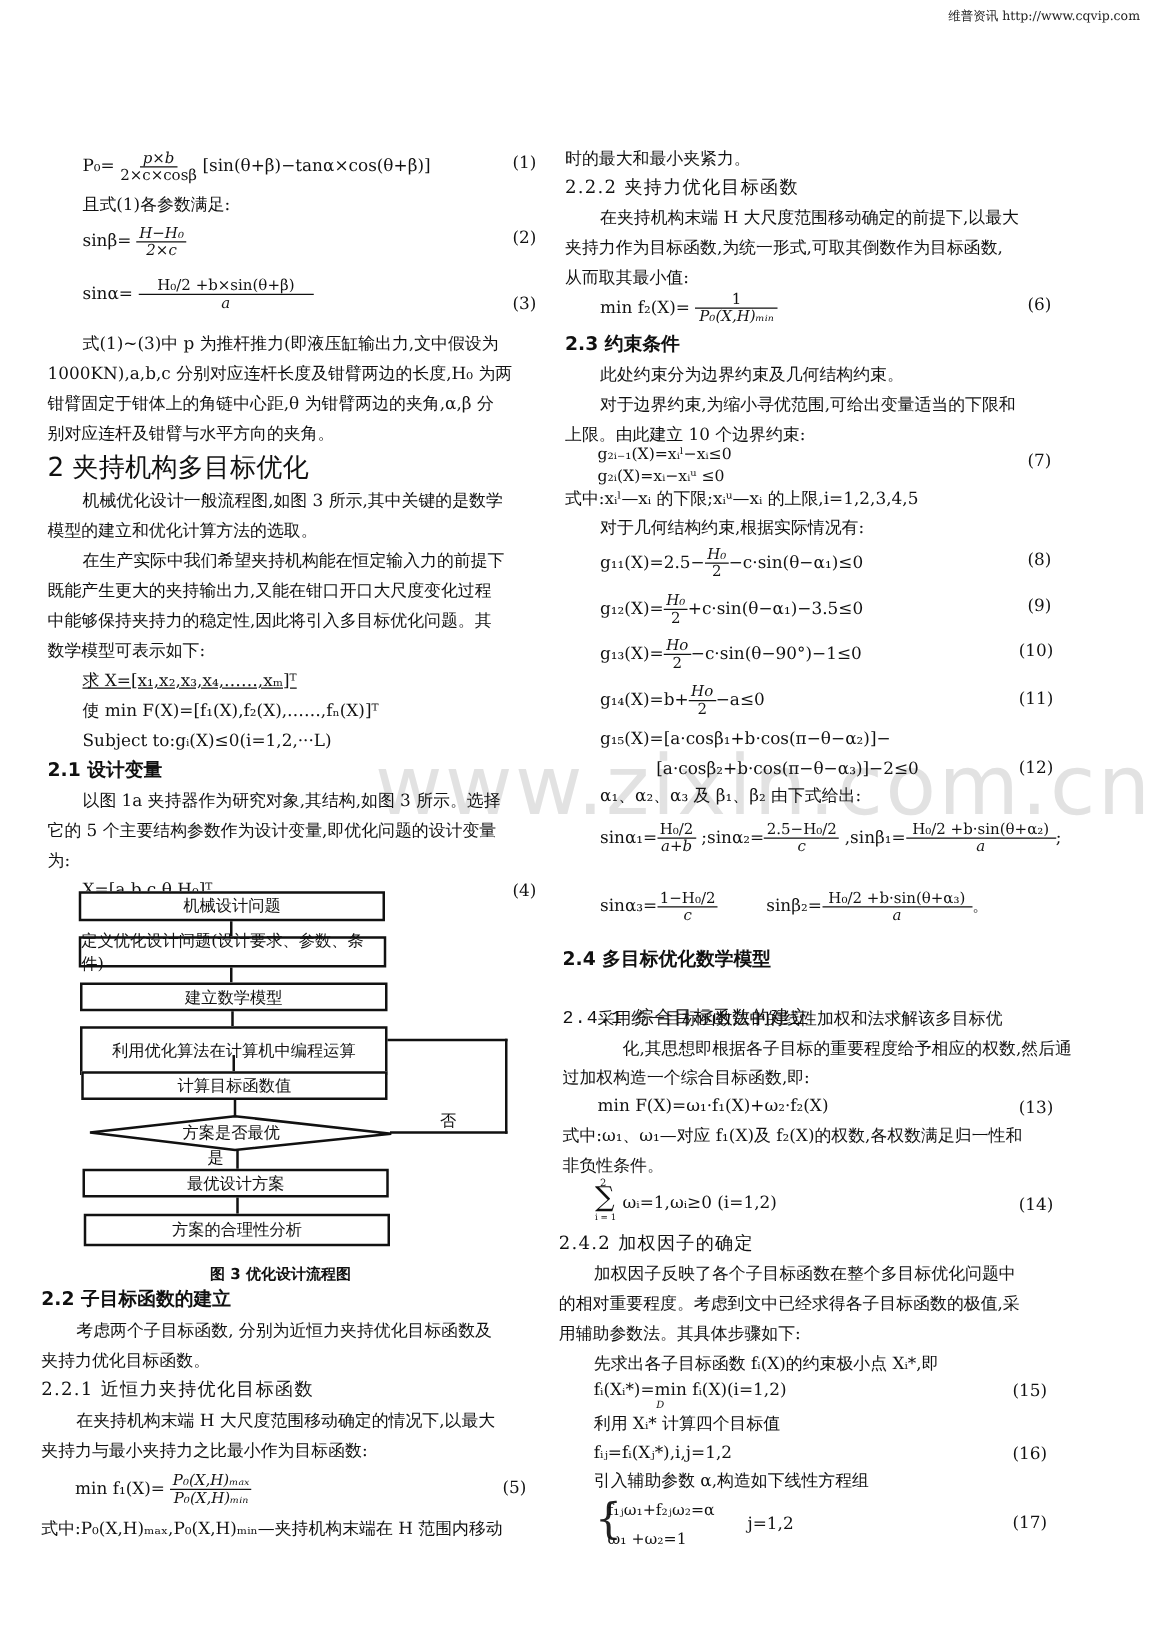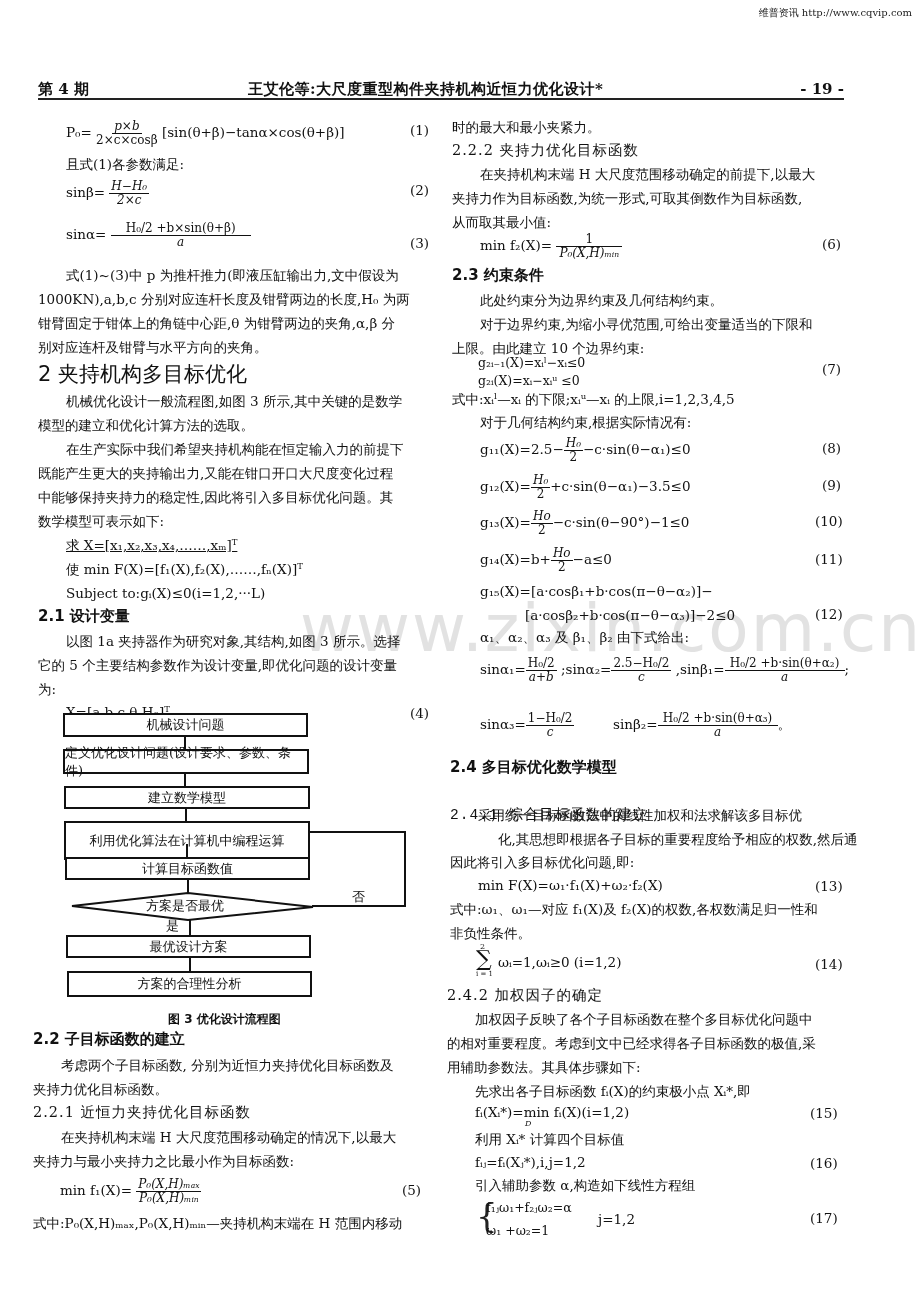--- a/index.html
+++ b/index.html
@@ -31,25 +31,20 @@
   .content { position:absolute; inset:0; z-index:1; }
 </style>
 </head>
 <body>
 
 <div class="abs watermark">www.zixin.com.cn</div>
 
 <div class="content">
   <div class="abs vip">维普资讯 http://www.cqvip.com</div>
 
-  <div class="abs header">
-    <span class="abs hdr-issue">第 4 期</span>
-    <span class="abs hdr-title">王艾伦等:大尺度重型构件夹持机构近恒力优化设计*</span>
-    <span class="abs hdr-page">- 19 -</span>
-  </div>
 
   <div>
     <div class="line" style="left:66px;top:120px;">
       <span>P₀=</span>
       <span class="frac">
           <span class="num"><i>p×b</i></span>
           <span>2×c×cosβ</span>
         </span>
       <span>[sin(θ+β)−tanα×cos(θ+β)]</span>
     </div>
@@ -239,21 +234,21 @@
       <span>sinβ₂=</span><span class="frac">
           <span class="num" style="min-width:120px;text-align:center;">H₀/2 +b·sin(θ+α₃)</span>
           <i>a</i>
         </span><span>。</span>
     </div>
 
     <div class="line h2" style="left:450px;top:758px;">2.4 多目标优化数学模型</div>
     <div class="line h3" style="left:450px;top:806px;font-family:Liberation Mono, monospace;">2.4.1 综合目标函数的建立</div>
     <div class="line ind" style="left:450px;top:806px;">采用统一目标函数法中的线性加权和法求解该多目标优</div>
     <div class="line" style="left:450px;top:830px;margin-left:48px;">化,其思想即根据各子目标的重要程度给予相应的权数,然后通</div>
-    <div class="line" style="left:450px;top:853px;">因此将引入多目标优化问题,即:</div>
+    <div class="line" style="left:450px;top:853px;">过加权构造一个综合目标函数,即:</div>
     <div class="line" style="left:478px;top:876px;">min F(X)=ω₁·f₁(X)+ω₂·f₂(X)</div>
     <span class="eqnum" style="left:815px;top:878px;">(13)</span>
     <div class="line" style="left:450px;top:900px;">式中:ω₁、ω₁—对应 f₁(X)及 f₂(X)的权数,各权数满足归一性和</div>
     <div class="line" style="left:450px;top:924px;">非负性条件。</div>
 
     <div class="abs" style="left:480px;top:942px;font-size:8px;">2</div>
     <div class="abs" style="left:476px;top:948px;font-size:22px;line-height:22px;">∑</div>
     <div class="abs" style="left:476px;top:970px;font-size:7px;">i = 1</div>
     <div class="line" style="left:498px;top:953px;">ωᵢ=1,ωᵢ≥0  (i=1,2)</div>
     <span class="eqnum" style="left:815px;top:956px;">(14)</span>

